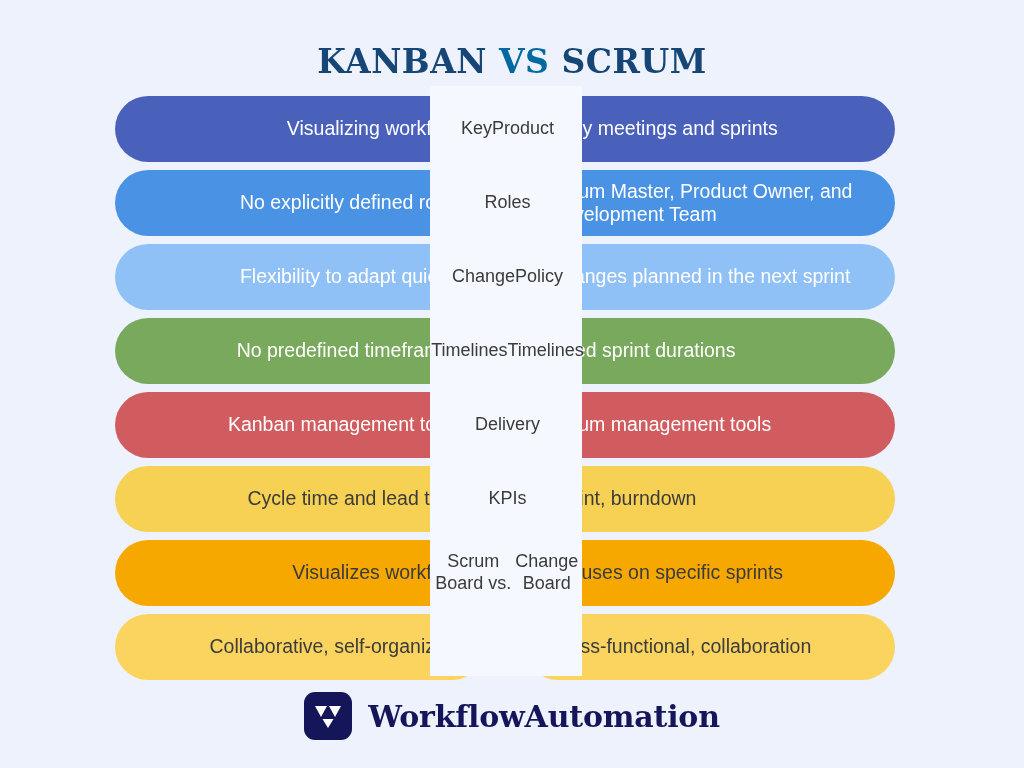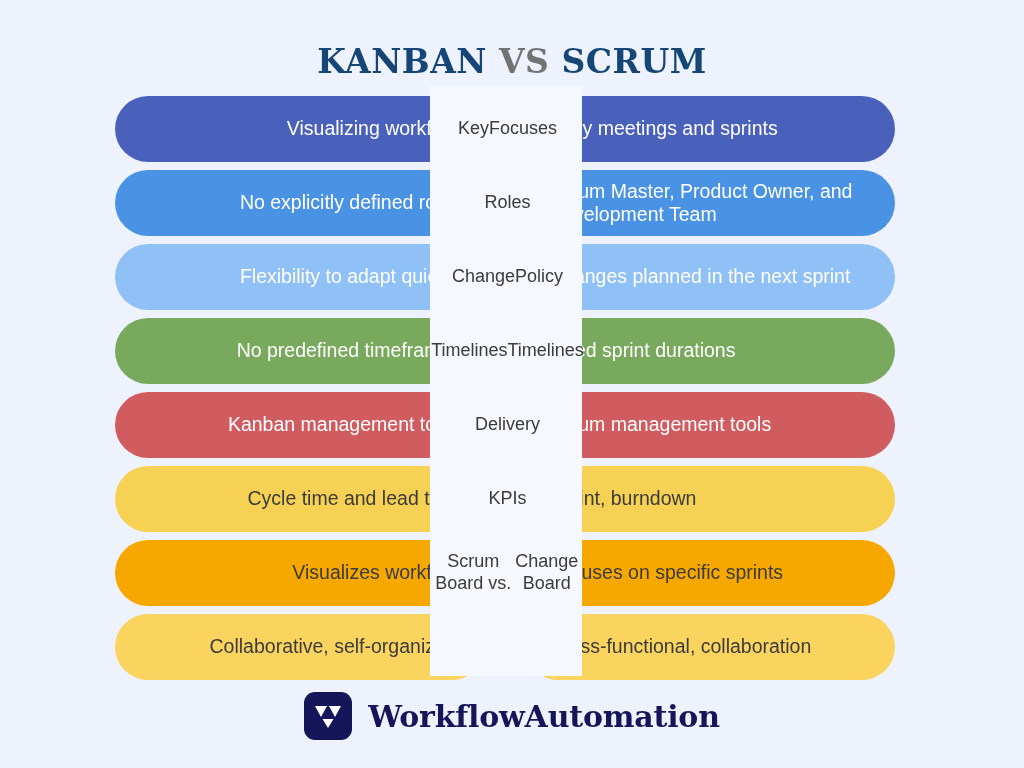--- a/index.html
+++ b/index.html
@@ -23,21 +23,21 @@
     width: 1024px;
     text-align: center;
     font-family: "DejaVu Serif", serif;
     font-weight: bold;
     font-size: 33px;
     letter-spacing: 0.5px;
     color: #164675;
     white-space: nowrap;
   }
   .title .vs {
-    color: #737373;
+    color: #0369a1;
   }
 
   
   .compare {
     position: absolute;
     top: 96px;
     left: 115px;
     width: 780px;
     height: 580px;
   }
@@ -179,21 +179,21 @@
         <div class="bar left" style="background: rgb(250, 212, 95); color: rgb(59, 59, 59);">Collaborative, self-organizing</div>
         <div class="bar right" style="background: rgb(250, 212, 95); color: rgb(59, 59, 59);">Cross-functional, collaboration</div>
       </div>
     </div>
 
   <div class="center-strip"></div>
 
   <div class="center-labels" id="center-host">
       <div class="center-cell">
         <div>Key</div>
-        <div>Focuses</div>
+        <div>Product</div>
       </div>
       <div class="center-cell">
         <div>Roles</div>
       </div>
       <div class="center-cell">
         <div>Change</div>
         <div>Policy</div>
       </div>
       <div class="center-cell">
         <div>Timelines</div>

